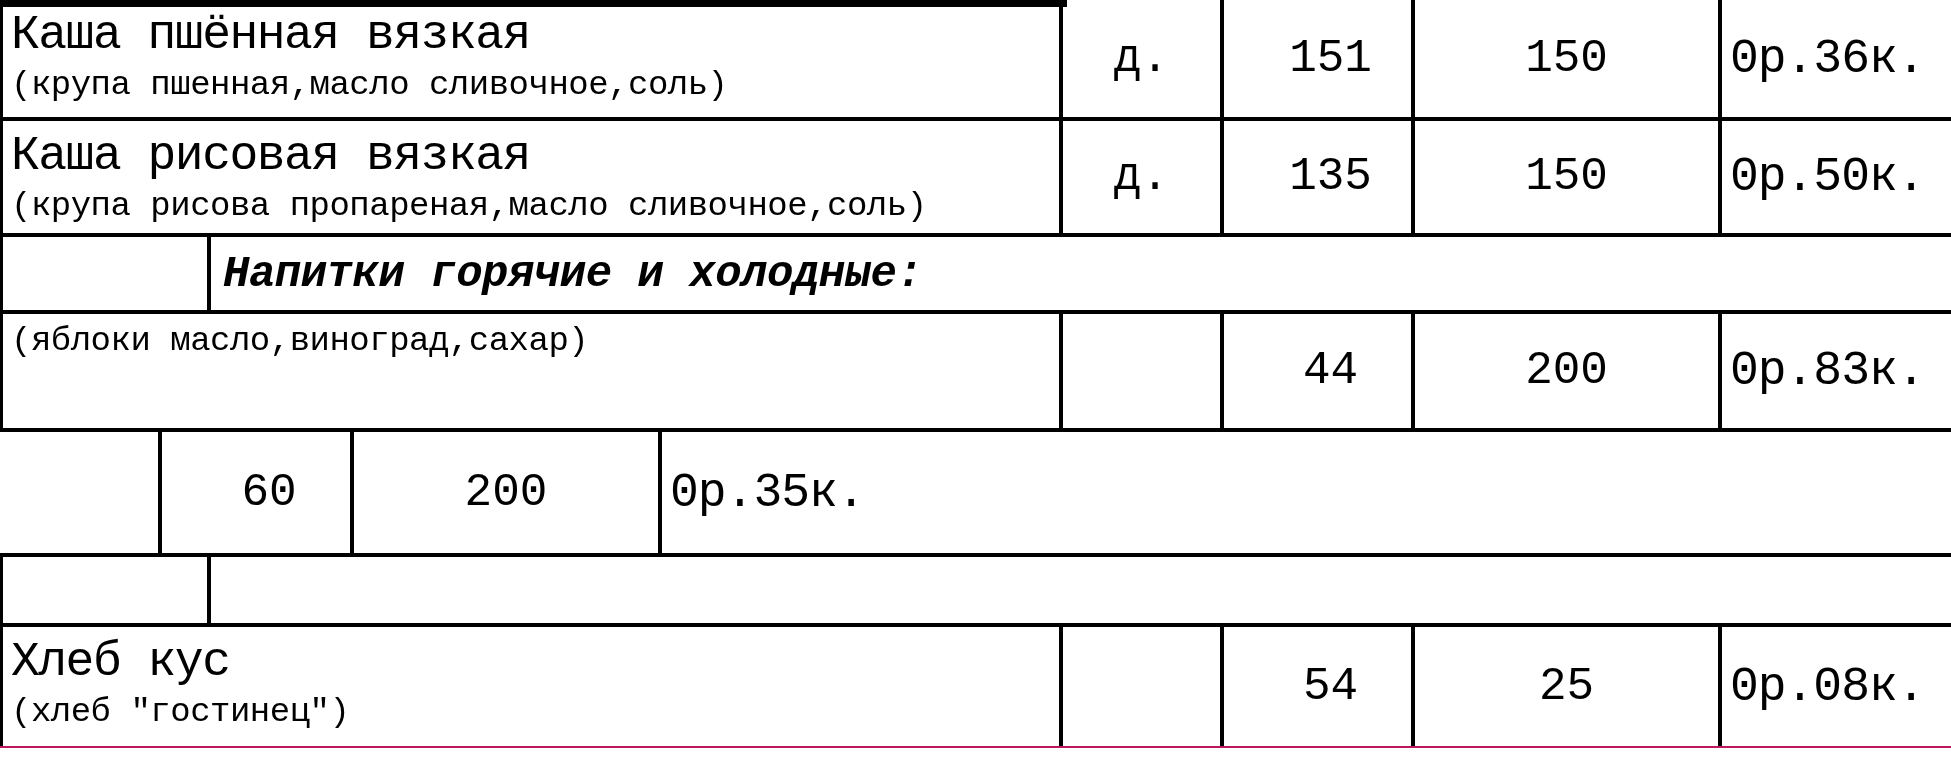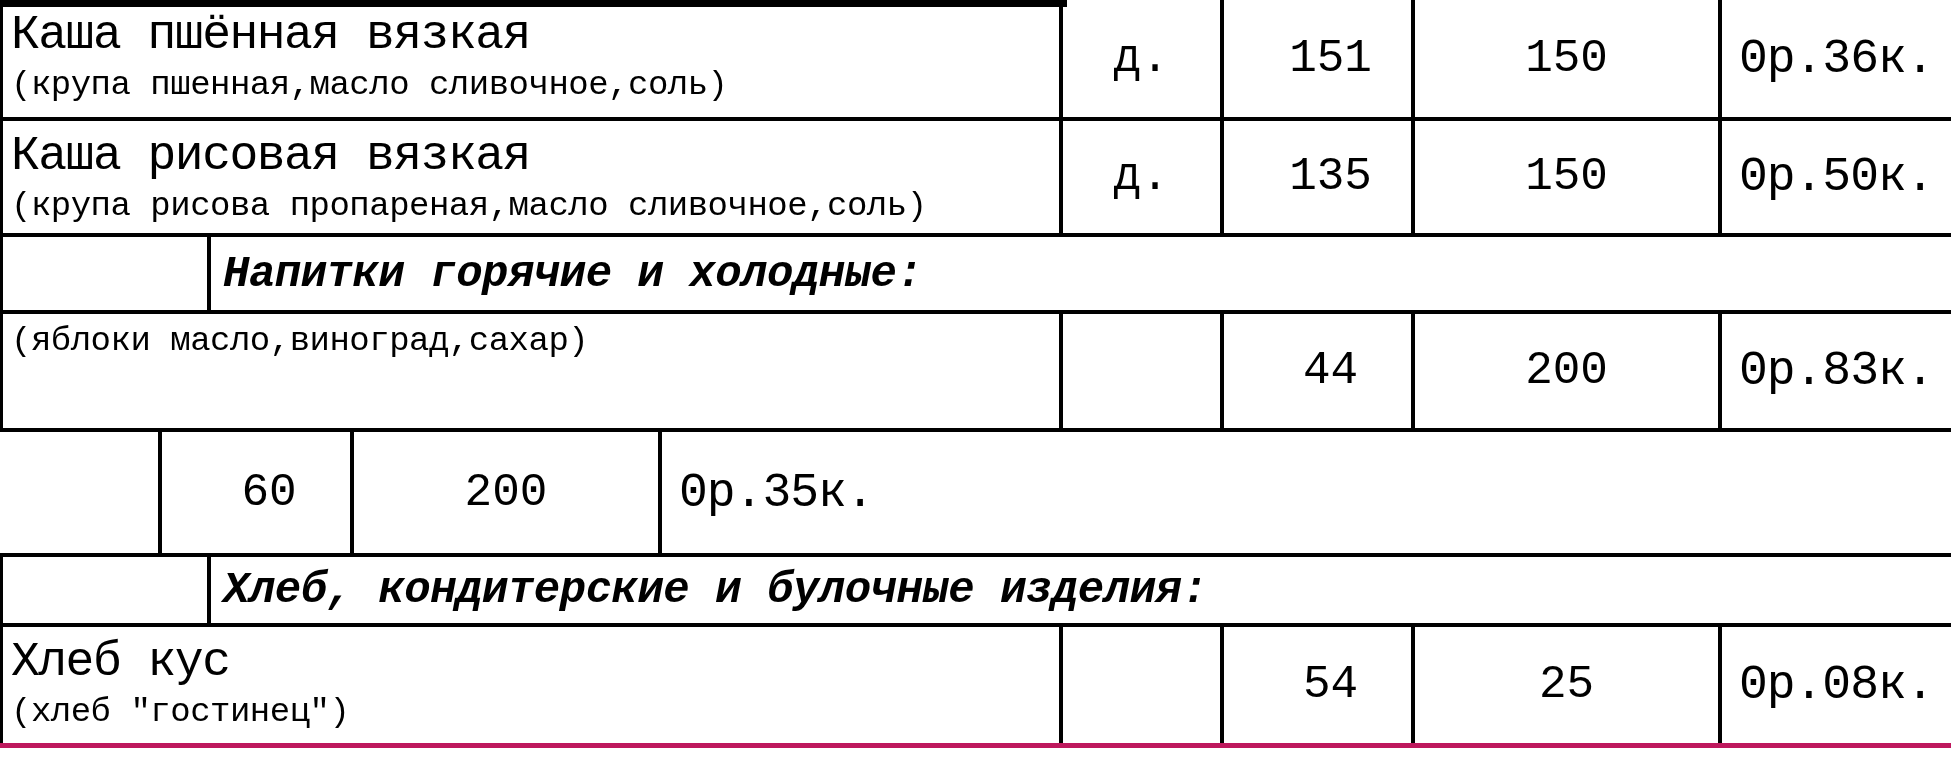--- a/index.html
+++ b/index.html
@@ -6,21 +6,21 @@
   .page{
     position:relative;
     width:1951px;height:784px;
     background:#ffffff;
     color:#000000;
     font-family:"DejaVu Sans","Liberation Sans",sans-serif;
     overflow:hidden;
   }
   .menu-table{position:relative;width:1951px;}
   .row{display:flex;box-sizing:border-box;border-bottom:4px solid #000;}
-  .row.last{border-bottom:5px solid #be185d;}
+  .row.last{border-bottom:2px solid #be185d;}
   .cell{box-sizing:border-box;font-family:Liberation Mono, monospace;}
   .name-cell{
     width:1067px;
     border-left:3px solid #000;
     border-right:4px solid #000;
     padding:6px 8px 0 8px;
     overflow:hidden;
   }
   .dish-title{
     font-size:48px;line-height:58px;letter-spacing:-1.5px;white-space:nowrap;
@@ -40,21 +40,21 @@
     padding-left:26px;
   }
   .weight-cell{
     width:308px;border-right:4px solid #000;
     display:flex;align-items:center;justify-content:center;
     font-size:46px;
   }
   .price-cell{
     width:230px;
     display:flex;align-items:center;
-    padding-left:17px;
+    padding-left:8px;
     font-size:48px;letter-spacing:-1px;white-space:nowrap;
   }
   .section-spacer{
     width:211px;
     border-left:3px solid #000;
     border-right:4px solid #000;
   }
   .section-title-cell{
     flex:1;
     display:flex;align-items:center;
@@ -116,21 +116,20 @@
 
     <div class="row" style="height:125px">
       <div class="cell portion-cell"></div>
       <div class="cell number-cell">60</div>
       <div class="cell weight-cell">200</div>
       <div class="cell price-cell">0р.35к.</div>
     </div>
 
     <div class="row" style="height:70px">
       <div class="cell section-spacer"></div>
-      <div class="cell section-title-cell">Хлеб, кондитерские и булочные изделия:</div>
     </div>
 
     <div class="row last" style="height:121px">
       <div class="cell name-cell">
         <div class="dish-title">Хлеб кус</div>
         <div class="dish-ingredients">(хлеб "гостинец")</div>
       </div>
       <div class="cell portion-cell"></div>
       <div class="cell number-cell">54</div>
       <div class="cell weight-cell">25</div>

